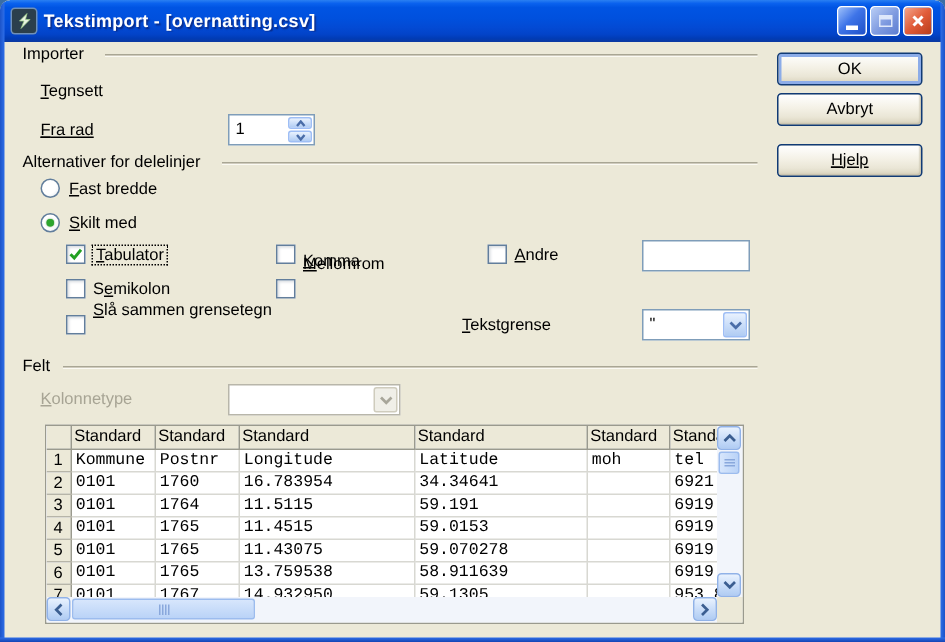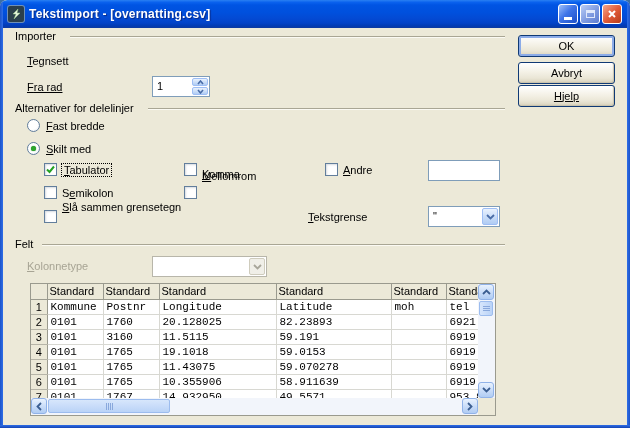--- a/index.html
+++ b/index.html
@@ -232,67 +232,67 @@
               <td>Postnr</td>
               <td>Longitude</td>
               <td>Latitude</td>
               <td>moh</td>
               <td>tel</td>
             </tr>
             <tr>
               <td class="rownum">2</td>
               <td>0101</td>
               <td>1760</td>
-              <td>20.128025</td>
-              <td>82.23893</td>
+              <td>16.783954</td>
+              <td>34.34641</td>
               <td></td>
               <td>6921</td>
             </tr>
             <tr>
               <td class="rownum">3</td>
               <td>0101</td>
-              <td>3160</td>
+              <td>1764</td>
               <td>11.5115</td>
               <td>59.191</td>
               <td></td>
               <td>6919</td>
             </tr>
             <tr>
               <td class="rownum">4</td>
               <td>0101</td>
               <td>1765</td>
-              <td>19.1018</td>
+              <td>11.4515</td>
               <td>59.0153</td>
               <td></td>
               <td>6919</td>
             </tr>
             <tr>
               <td class="rownum">5</td>
               <td>0101</td>
               <td>1765</td>
               <td>11.43075</td>
               <td>59.070278</td>
               <td></td>
               <td>6919</td>
             </tr>
             <tr>
               <td class="rownum">6</td>
               <td>0101</td>
               <td>1765</td>
-              <td>10.355906</td>
+              <td>13.759538</td>
               <td>58.911639</td>
               <td></td>
               <td>6919</td>
             </tr>
             <tr>
               <td class="rownum">7</td>
               <td>0101</td>
               <td>1767</td>
               <td>14.932950</td>
-              <td>49.5571</td>
+              <td>59.1305</td>
               <td></td>
               <td>953 8</td>
             </tr>
           </tbody>
       </table>
     </div>
     <div class="vscroll">
       <div class="sb-btn up">
           <svg width="9" height="6" viewBox="0 0 9 6">
             <path d="M1 5 L4.5 1.5 L8 5" fill="none" stroke="currentColor" stroke-width="1.8"></path>
@@ -325,18 +325,18 @@
           <svg width="6" height="9" viewBox="0 0 6 9">
             <path d="M1 1 L4.5 4.5 L1 8" fill="none" stroke="currentColor" stroke-width="1.8"></path>
           </svg>
         </div>
     </div>
     <div class="sb-corner"></div>
   </div>
 
   <div class="btn default" style="top:35px;">OK</div>
   <div class="btn" style="top:62px;">Avbryt</div>
-  <div class="btn" style="top:85px;text-decoration:underline;"><u>H</u>jelp</div>
+  <div class="btn" style="top:96px;text-decoration:underline;"><u>H</u>jelp</div>
 
   <div class="frame left"></div>
   <div class="frame right"></div>
   <div class="frame bottom"></div>
 </div>
 
 </body></html>

